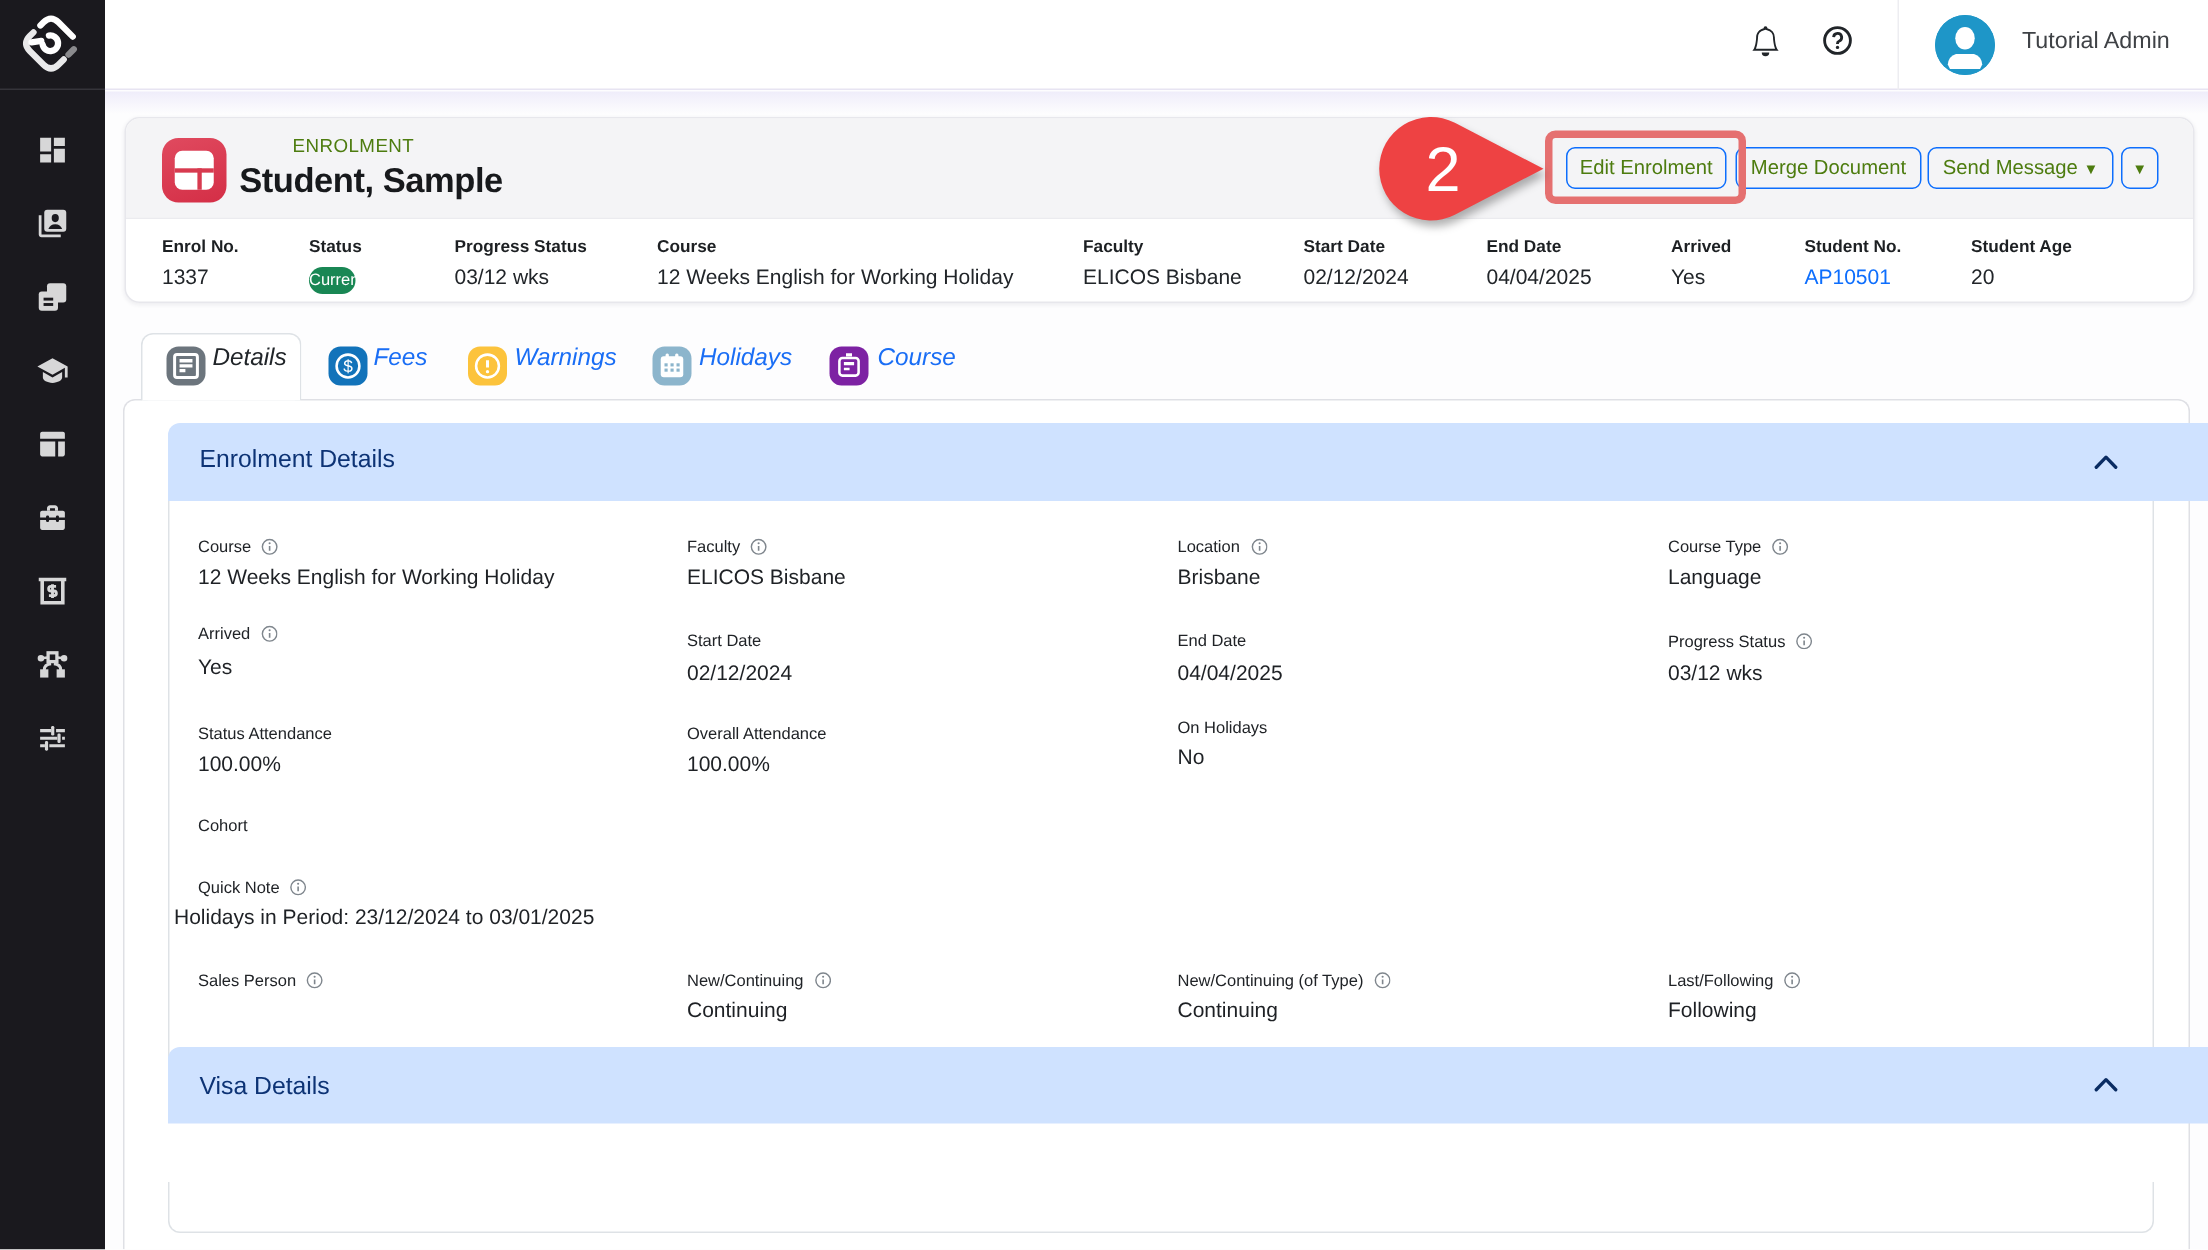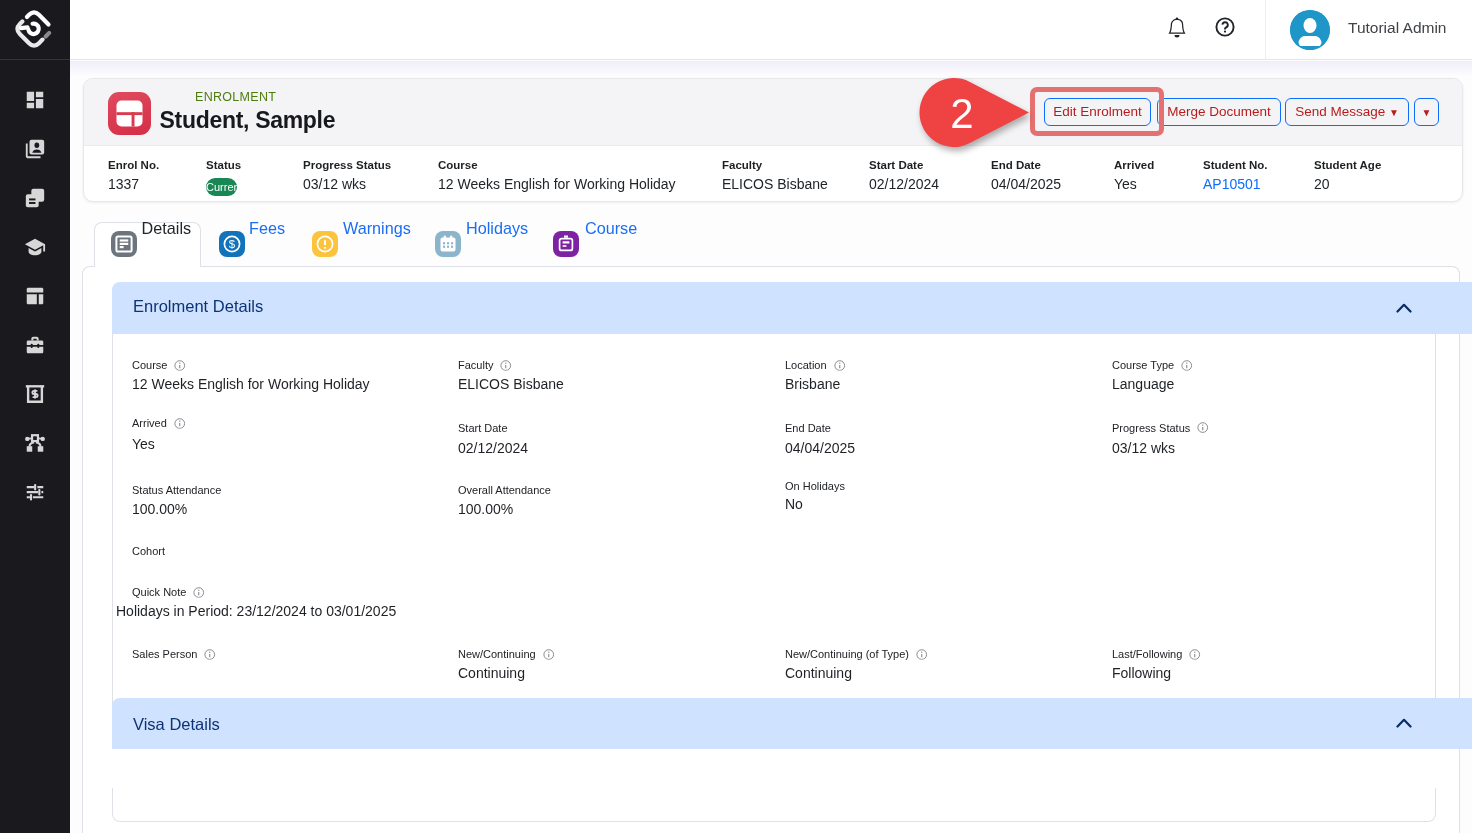--- a/index.html
+++ b/index.html
@@ -22,32 +22,32 @@
   
   #hcard { position:absolute; left:83px; top:78px; width:1380px; height:124px; background:#fff;
     border:1px solid #e7e7ec; border-radius:10px; box-shadow:0 1px 3px rgba(30,30,60,.07); }
   #hcardtop { position:absolute; left:0; top:0; width:1378px; height:67px; background:#f4f4f6;
     border-bottom:1px solid #ebebef; border-radius:9px 9px 0 0; }
   #redicon { position:absolute; left:24px; top:13px; width:43px; height:43px; border-radius:11px;
     background:linear-gradient(160deg,#e04a5f 0%,#d42e46 100%); }
   #enrlbl { position:absolute; left:75px; top:11px; font-size:12.5px; color:#4d7c0f; letter-spacing:.3px;margin-left:36px; }
   #enrtitle { position:absolute; left:75.5px; top:30px; font-size:23px; line-height:23px; font-weight:700; letter-spacing:-0.3px; color:#17191c; }
   .btn { position:absolute; top:19px; height:28px; border:1px solid #0d6efd; border-radius:6px;
-    color:#b91c1c; font-size:13.5px; line-height:26px; text-align:center; }
+    color:#4d7c0f; font-size:13.5px; line-height:26px; text-align:center; }
   .ilbl { position:absolute; top:79.5px; font-size:11.5px; font-weight:700; color:#1d2023; white-space:nowrap; }
   .ival { position:absolute; top:99px; font-size:14px; line-height:13px; color:#212529; white-space:nowrap; }
   #statuspill { position:absolute; left:122px; top:99px; width:31px; height:18px; background:#198754;
     border-radius:9px; color:#fff; font-size:11px; text-align:center; line-height:18px; }
   
   #contentcard { position:absolute; left:82px; top:266px; width:1378px; height:567px; background:#fff;
     border:1px solid #dfe0e5; border-bottom:none; border-radius:8px 8px 0 0; }
   #tabactive { position:absolute; left:94px; top:222px; width:107px; height:45px; background:#fff;
     border:1px solid #dee2e6; border-bottom:none; border-radius:8px 8px 0 0; }
   .tabicon { position:absolute; width:26px; height:26px; border-radius:8px; top:231px; }
-  .tabtxt { position:absolute; top:219px; font-size:16.2px; color:#1a6ef5; white-space:nowrap; }
+  .tabtxt { position:absolute; top:229px; font-size:16.2px; color:#1a6ef5; white-space:nowrap;font-style:italic; }
   
   .panelhead { position:absolute; left:112px; width:1432px; height:52px; background:#cfe2ff;
     border-radius:8px 8px 0 0; }
   .panelhead .ptitle { position:absolute; left:21px; top:14.5px; font-size:16.5px; color:#0d3375; }
   .panelbody { position:absolute; left:112px; width:1324px; background:#fff;
     border:1px solid #dee2e6; border-top:none; border-radius:0 0 8px 8px; }
   .lbl { position:absolute; font-size:11px; color:#202327; line-height:13px; white-space:nowrap; transform:translateY(-1.2px); }
   .val { position:absolute; font-size:14px; color:#1e2125; line-height:13px; white-space:nowrap; }
   .lbl svg { vertical-align:-2px; margin-left:7px; }
 </style>

